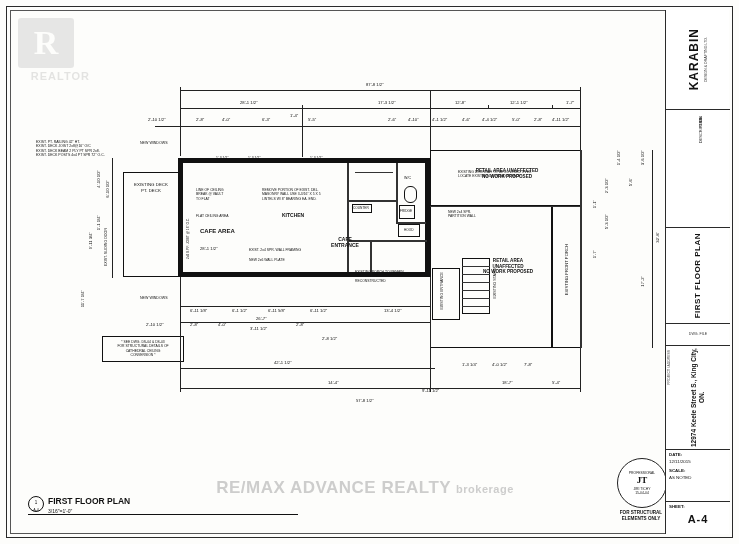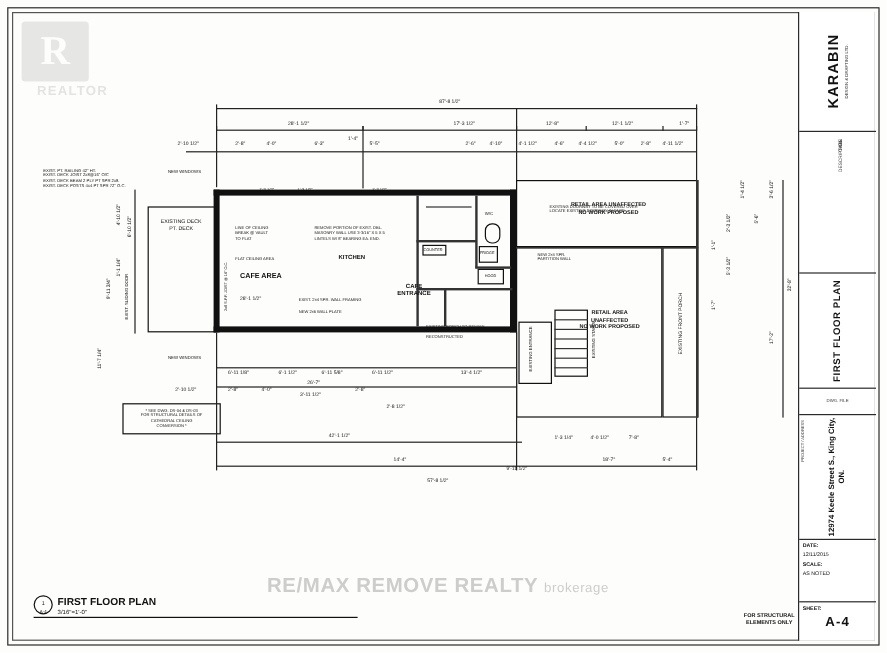--- a/index.html
+++ b/index.html
@@ -114,21 +114,21 @@
   .realtor .word{
     margin-top:2px;font-size:11px;letter-spacing:1px;font-weight:bold;color:#8a8a8a;
     font-family:"Liberation Sans",sans-serif;
   }
   
   .watermark{
     position:absolute;left:195px;top:478px;width:340px;text-align:center;
     font-size:17px;font-weight:bold;letter-spacing:.5px;color:#bdbdbd;opacity:.75;
     white-space:nowrap;
   }
-  .watermark .sm{font-size:11px;font-weight:normal;}
+  .watermark .sm{font-size:11px;font-weight:bold;}
   
   .plan{position:absolute;left:0;top:0;width:739px;height:544px;}
   .wall{position:absolute;background:#111;}
   .thin{position:absolute;background:#333;}
   .room-outline{position:absolute;border:1px solid #111;box-sizing:border-box;}
   .lbl{
     position:absolute;font-size:4.4px;line-height:1.25;color:#111;white-space:pre-line;
   }
   .lbl.b{font-weight:bold;}
   .lbl.c{text-align:center;}
@@ -358,24 +358,30 @@
     <span>1</span><br>
     <span style="font-size:3.6px;">A-4</span>
   </div>
   <div class="caption">
     <span>FIRST FLOOR PLAN</span>
     <span class="scale">3/16"=1'-0"</span>
   </div>
   <div class="capline"></div>
 
   <div class="watermark">
-    <span>RE/MAX REMOVE REALTY</span>
+    <span>RE/MAX ADVANCE REALTY</span>
     <span class="sm">brokerage</span>
   </div>
 
+  <div class="stamp">
+    <div>PROFESSIONAL</div>
+    <div class="sig">JT</div>
+    <div>JIRI TICHY</div>
+    <div>15-04-04</div>
+  </div>
   <div class="structnote">FOR STRUCTURAL
 ELEMENTS ONLY</div>
 
   <div class="titleblock">
 
     <div class="tb-cell tb-logo">
       <span class="k">KARABIN</span>
       <span class="ksub">DESIGN &amp; DRAFTING LTD.</span>
     </div>
 

